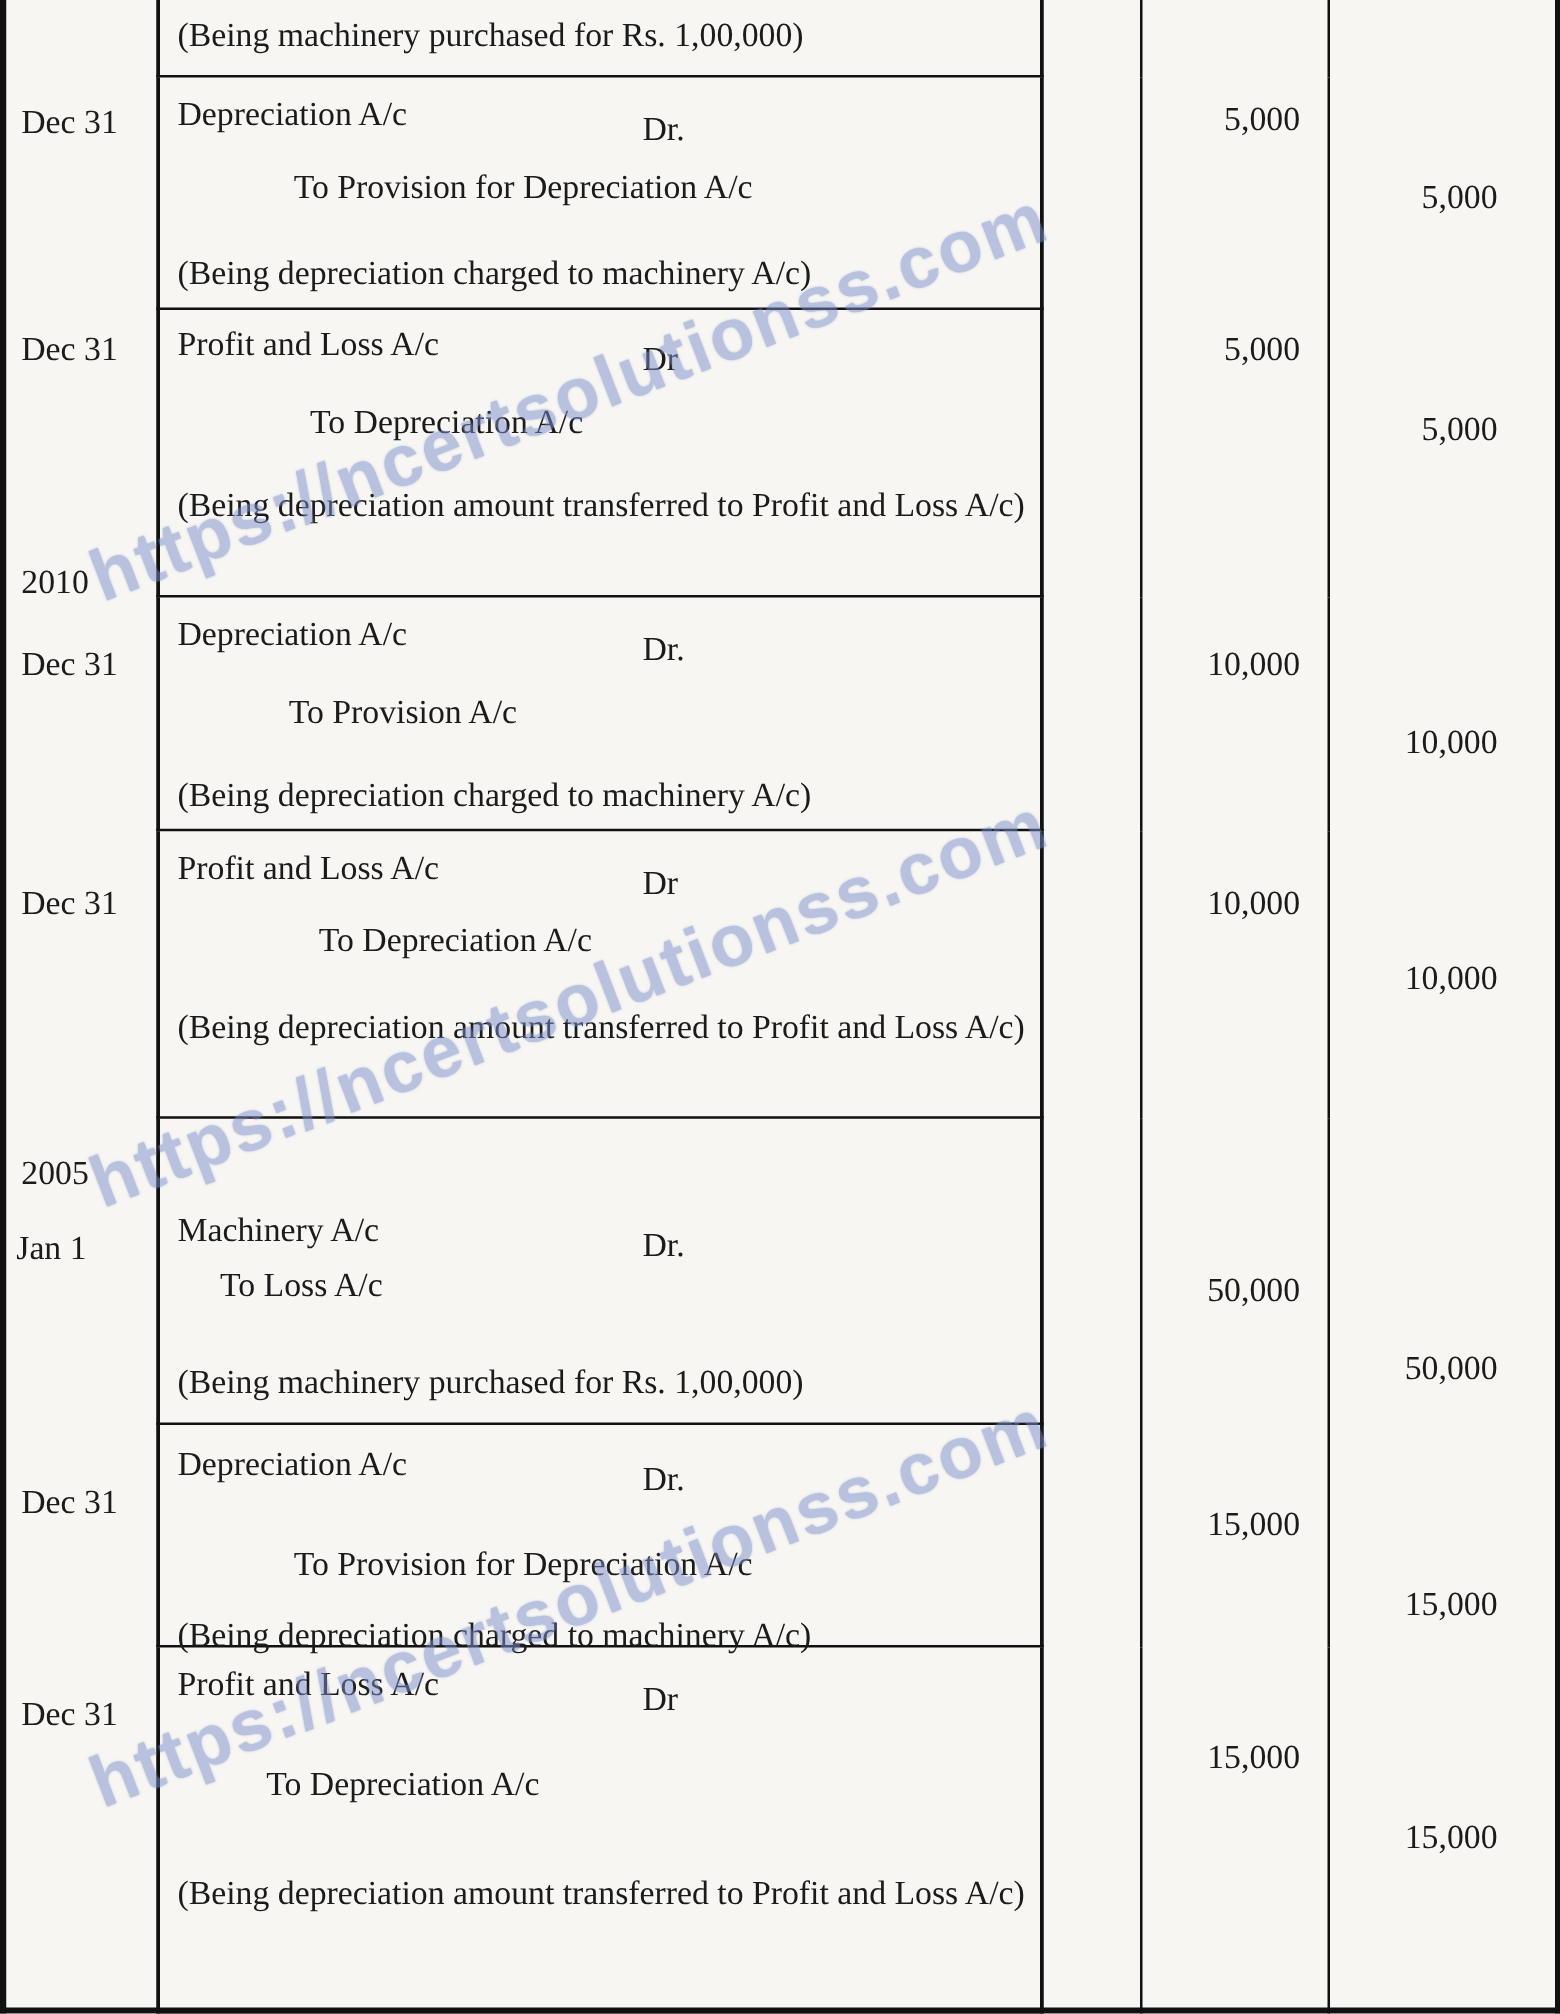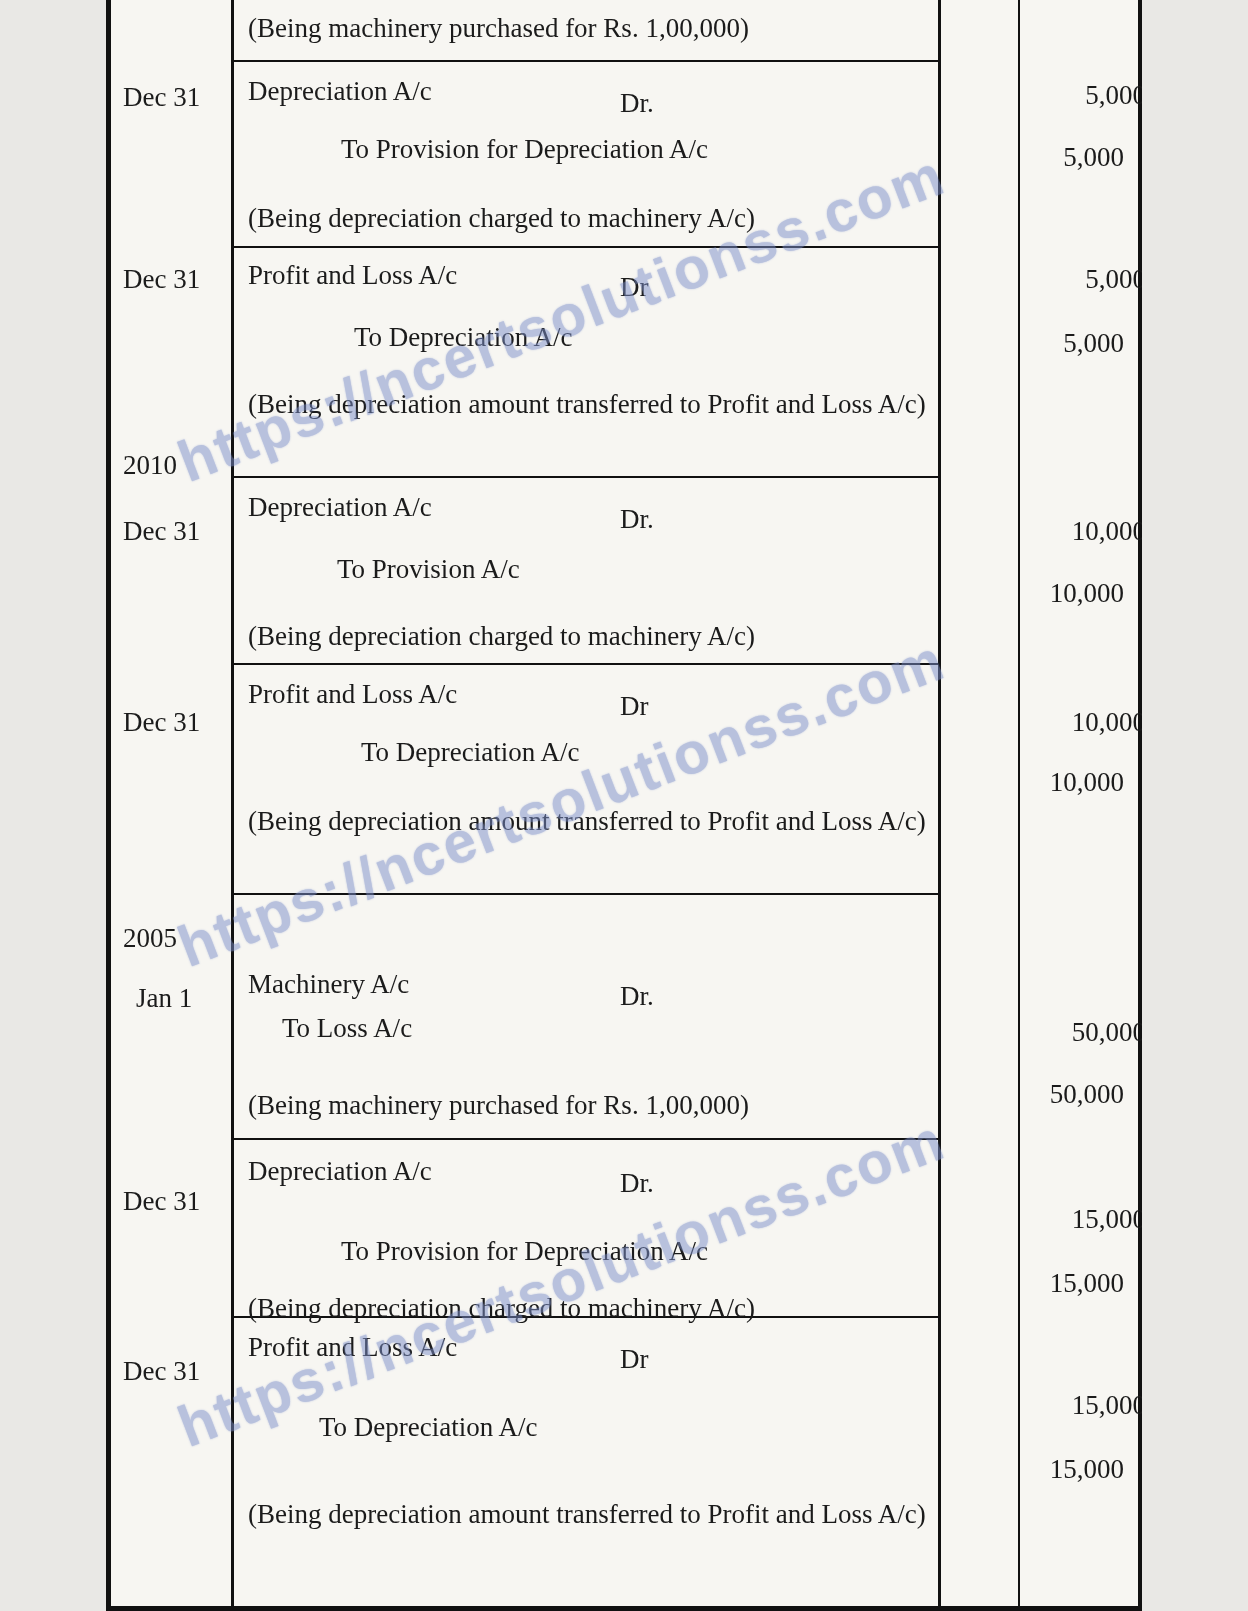--- a/index.html
+++ b/index.html
@@ -1,21 +1,21 @@
 <!DOCTYPE html>
 <html><head>
 <meta charset="utf-8">
 <style>
   * { box-sizing: border-box; margin: 0; padding: 0; }
   html,body { background: #e9e8e5; }
   body { font-family: "Liberation Serif", serif; color: #1b1b1b; }
 
   .page {
     position: relative;
-    width: 1036px;
+    width: 1248px;
     height: 1611px;
     background: #f7f6f2;
     overflow: hidden;
     margin: 0 auto;
   }
 
   
   .journal-table {
     position: absolute;
     inset: 0;
@@ -194,21 +194,21 @@
     <div class="cell debit-cell">
       <span class="amount" style="top: 42px;">10,000</span>
     </div>
     <div class="cell credit-cell">
       <span class="amount" style="top: 102px;">10,000</span>
     </div>
   </div>
       <div class="entry-row" style="height: 245px;">
     <div class="cell date-cell">
       <div class="entry-year" style="top: 28px; left: 12px;">2005</div>
-      <div class="entry-date" style="top: 88px; left: 25px;">Jan 1</div>
+      <div class="entry-date" style="top: 88px; left: 8px;">Jan 1</div>
     </div>
     <div class="cell part-cell">
       <div class="acct-line" style="top: 74px; left: 14px;">
         <span class="acct-name">Machinery A/c</span>
         <span class="dr-label">Dr.</span>
       </div>
       <div class="to-line" style="top: 118px; left: 48px;">To Loss  A/c</div>
       <div class="narration" style="top: 190px; left: 14px;">(Being machinery purchased for Rs. 1,00,000)</div>
     </div>
     <div class="cell lf-cell"></div>

